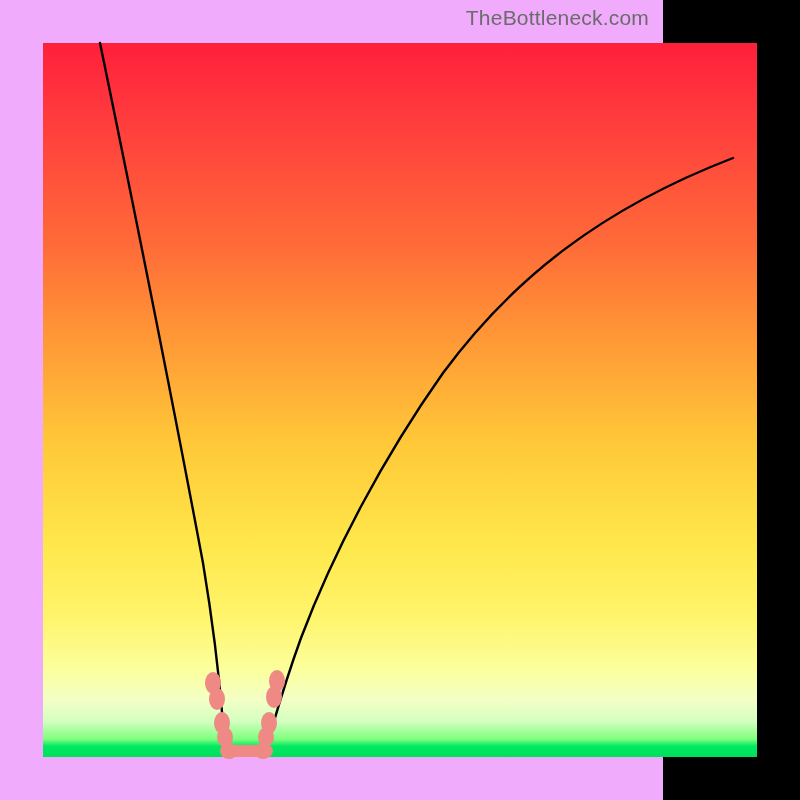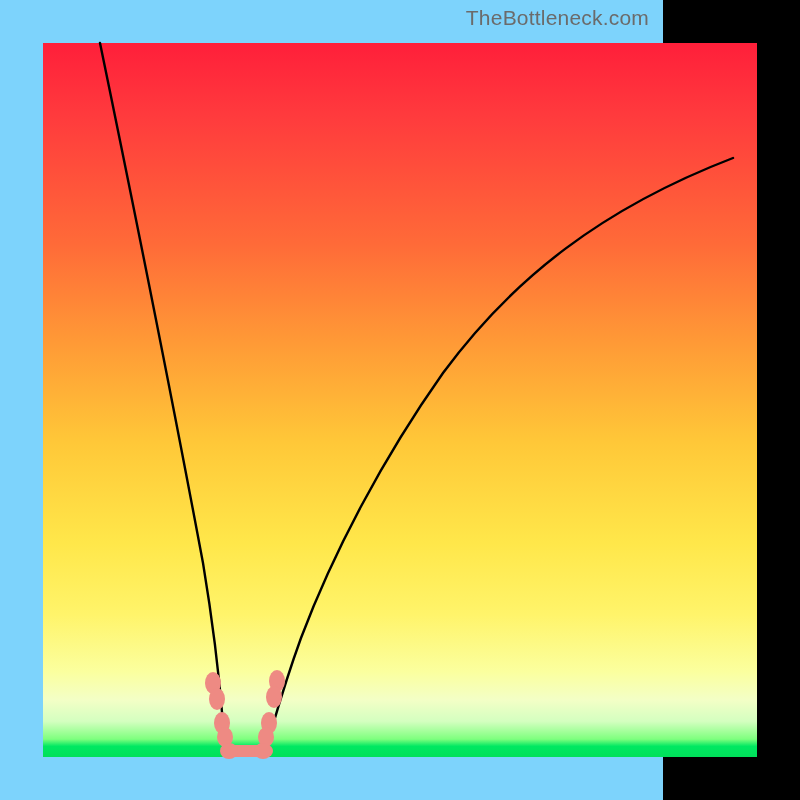--- a/index.html
+++ b/index.html
@@ -10,21 +10,21 @@
     background: #000;
     overflow: hidden;
     font-family: Arial, Helvetica, sans-serif;
   }
   .frame {
     position: absolute;
     left: 0;
     top: 0;
     width: 663px;
     height: 800px;
-    background: #7dd3fc;
+    background: #f0abfc;
   }
   .plot {
     position: absolute;
     left: 43px;
     top: 43px;
     width: 714px;
     height: 714px;
     
     background: linear-gradient(
       to bottom,

